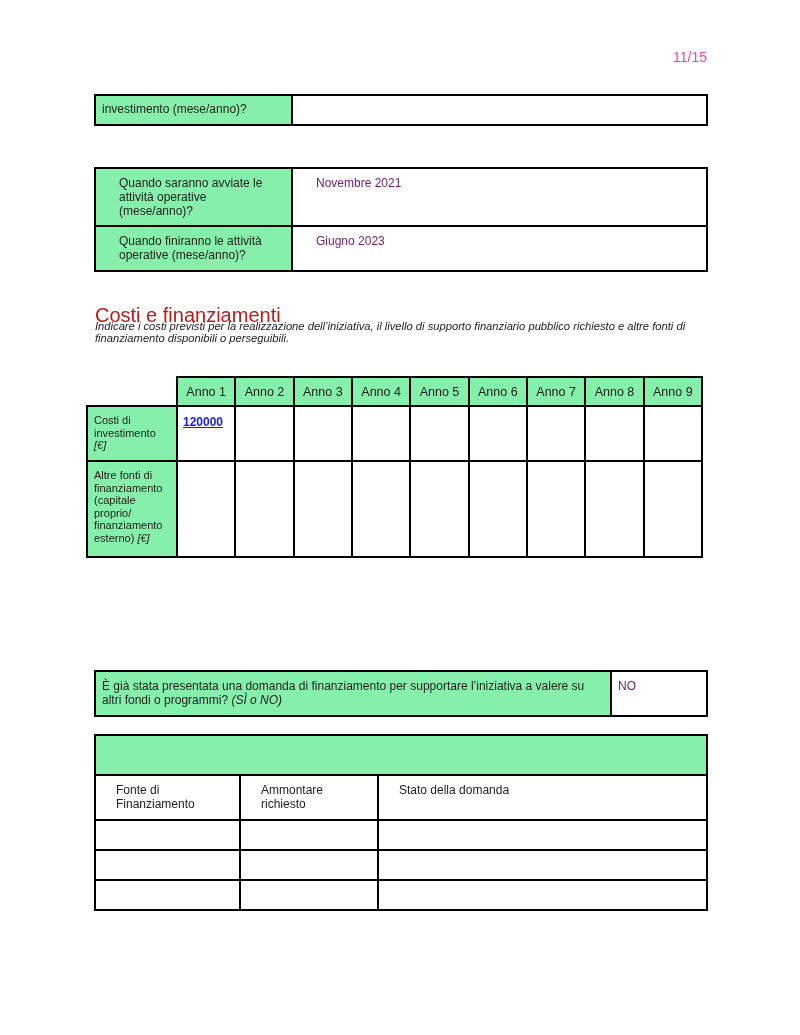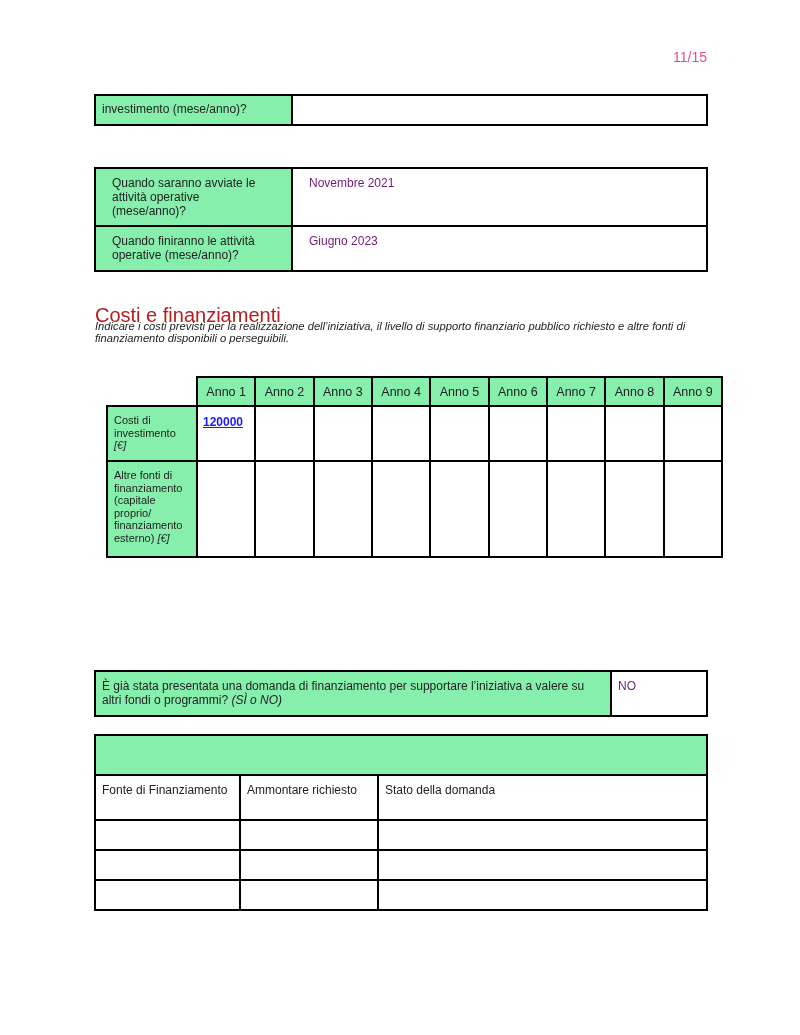--- a/index.html
+++ b/index.html
@@ -9,40 +9,40 @@
   table { border-collapse: collapse; position: absolute; }
   td { border: 2px solid #000; vertical-align: top; font-size: 12px; line-height: 14px; }
   .grey { background: #86efac; }
   .blue { color: #701a75; }
   .blue-bold { color: #1a1aff; font-weight: bold; text-decoration: underline; }
 
   #t-invest { top: 94px; left: 94px; width: 614px; }
   #t-invest td { height: 30px; padding: 6px 6px; }
 
   #t-dates { top: 167px; left: 94px; width: 614px; }
-  #t-dates td { height: 45px; padding: 7px 16px; }
+  #t-dates td { height: 45px; padding: 7px 23px; }
 
   .section-title { position: absolute; top: 296px; left: 95px; font-size: 20px; color: #b91c1c; margin-top: 8px; }
   .section-desc { position: absolute; top: 320px; left: 95px; width: 625px; font-size: 11.2px; line-height: 12px; font-style: italic; color: #222; }
 
-  #t-costs { top: 376px; left: 106px; width: 617px; table-layout: fixed; }
+  #t-costs { top: 376px; left: 86px; width: 617px; table-layout: fixed; }
   #t-costs td { padding: 4px 5px; }
   #t-costs tr.head td { height: 29px; text-align: center; vertical-align: middle; font-size: 12.5px; padding: 4px 2px; }
   #t-costs td.blank-corner { border-top: none; border-left: none; background: #fff; }
   #t-costs td.rowlabel { font-size: 11px; line-height: 12.5px; padding: 7px 6px; }
   #t-costs tr.r1 td { height: 55px; }
   #t-costs tr.r2 td { height: 96px; }
   #t-costs tr.r3 td { height: 96px; }
   #t-costs td.val { font-size: 12px; padding-top: 8px; }
 
   #t-other { top: 670px; left: 94px; width: 614px; table-layout: fixed; }
   #t-other td { height: 45px; padding: 7px 6px; font-size: 12px; }
 
   #t-sources { top: 734px; left: 94px; width: 614px; table-layout: fixed; }
-  #t-sources td { padding: 7px 6px; font-size: 12px; }
+  #t-sources td { padding: 7px 20px; font-size: 12px; }
   #t-sources tr.banner td { height: 40px; }
   #t-sources tr.cols td { height: 45px; }
   #t-sources tr.row td { height: 30px; }
 </style>
 </head>
 <body>
 
 <div class="page-number">11/15</div>
 
 <table id="t-invest">

